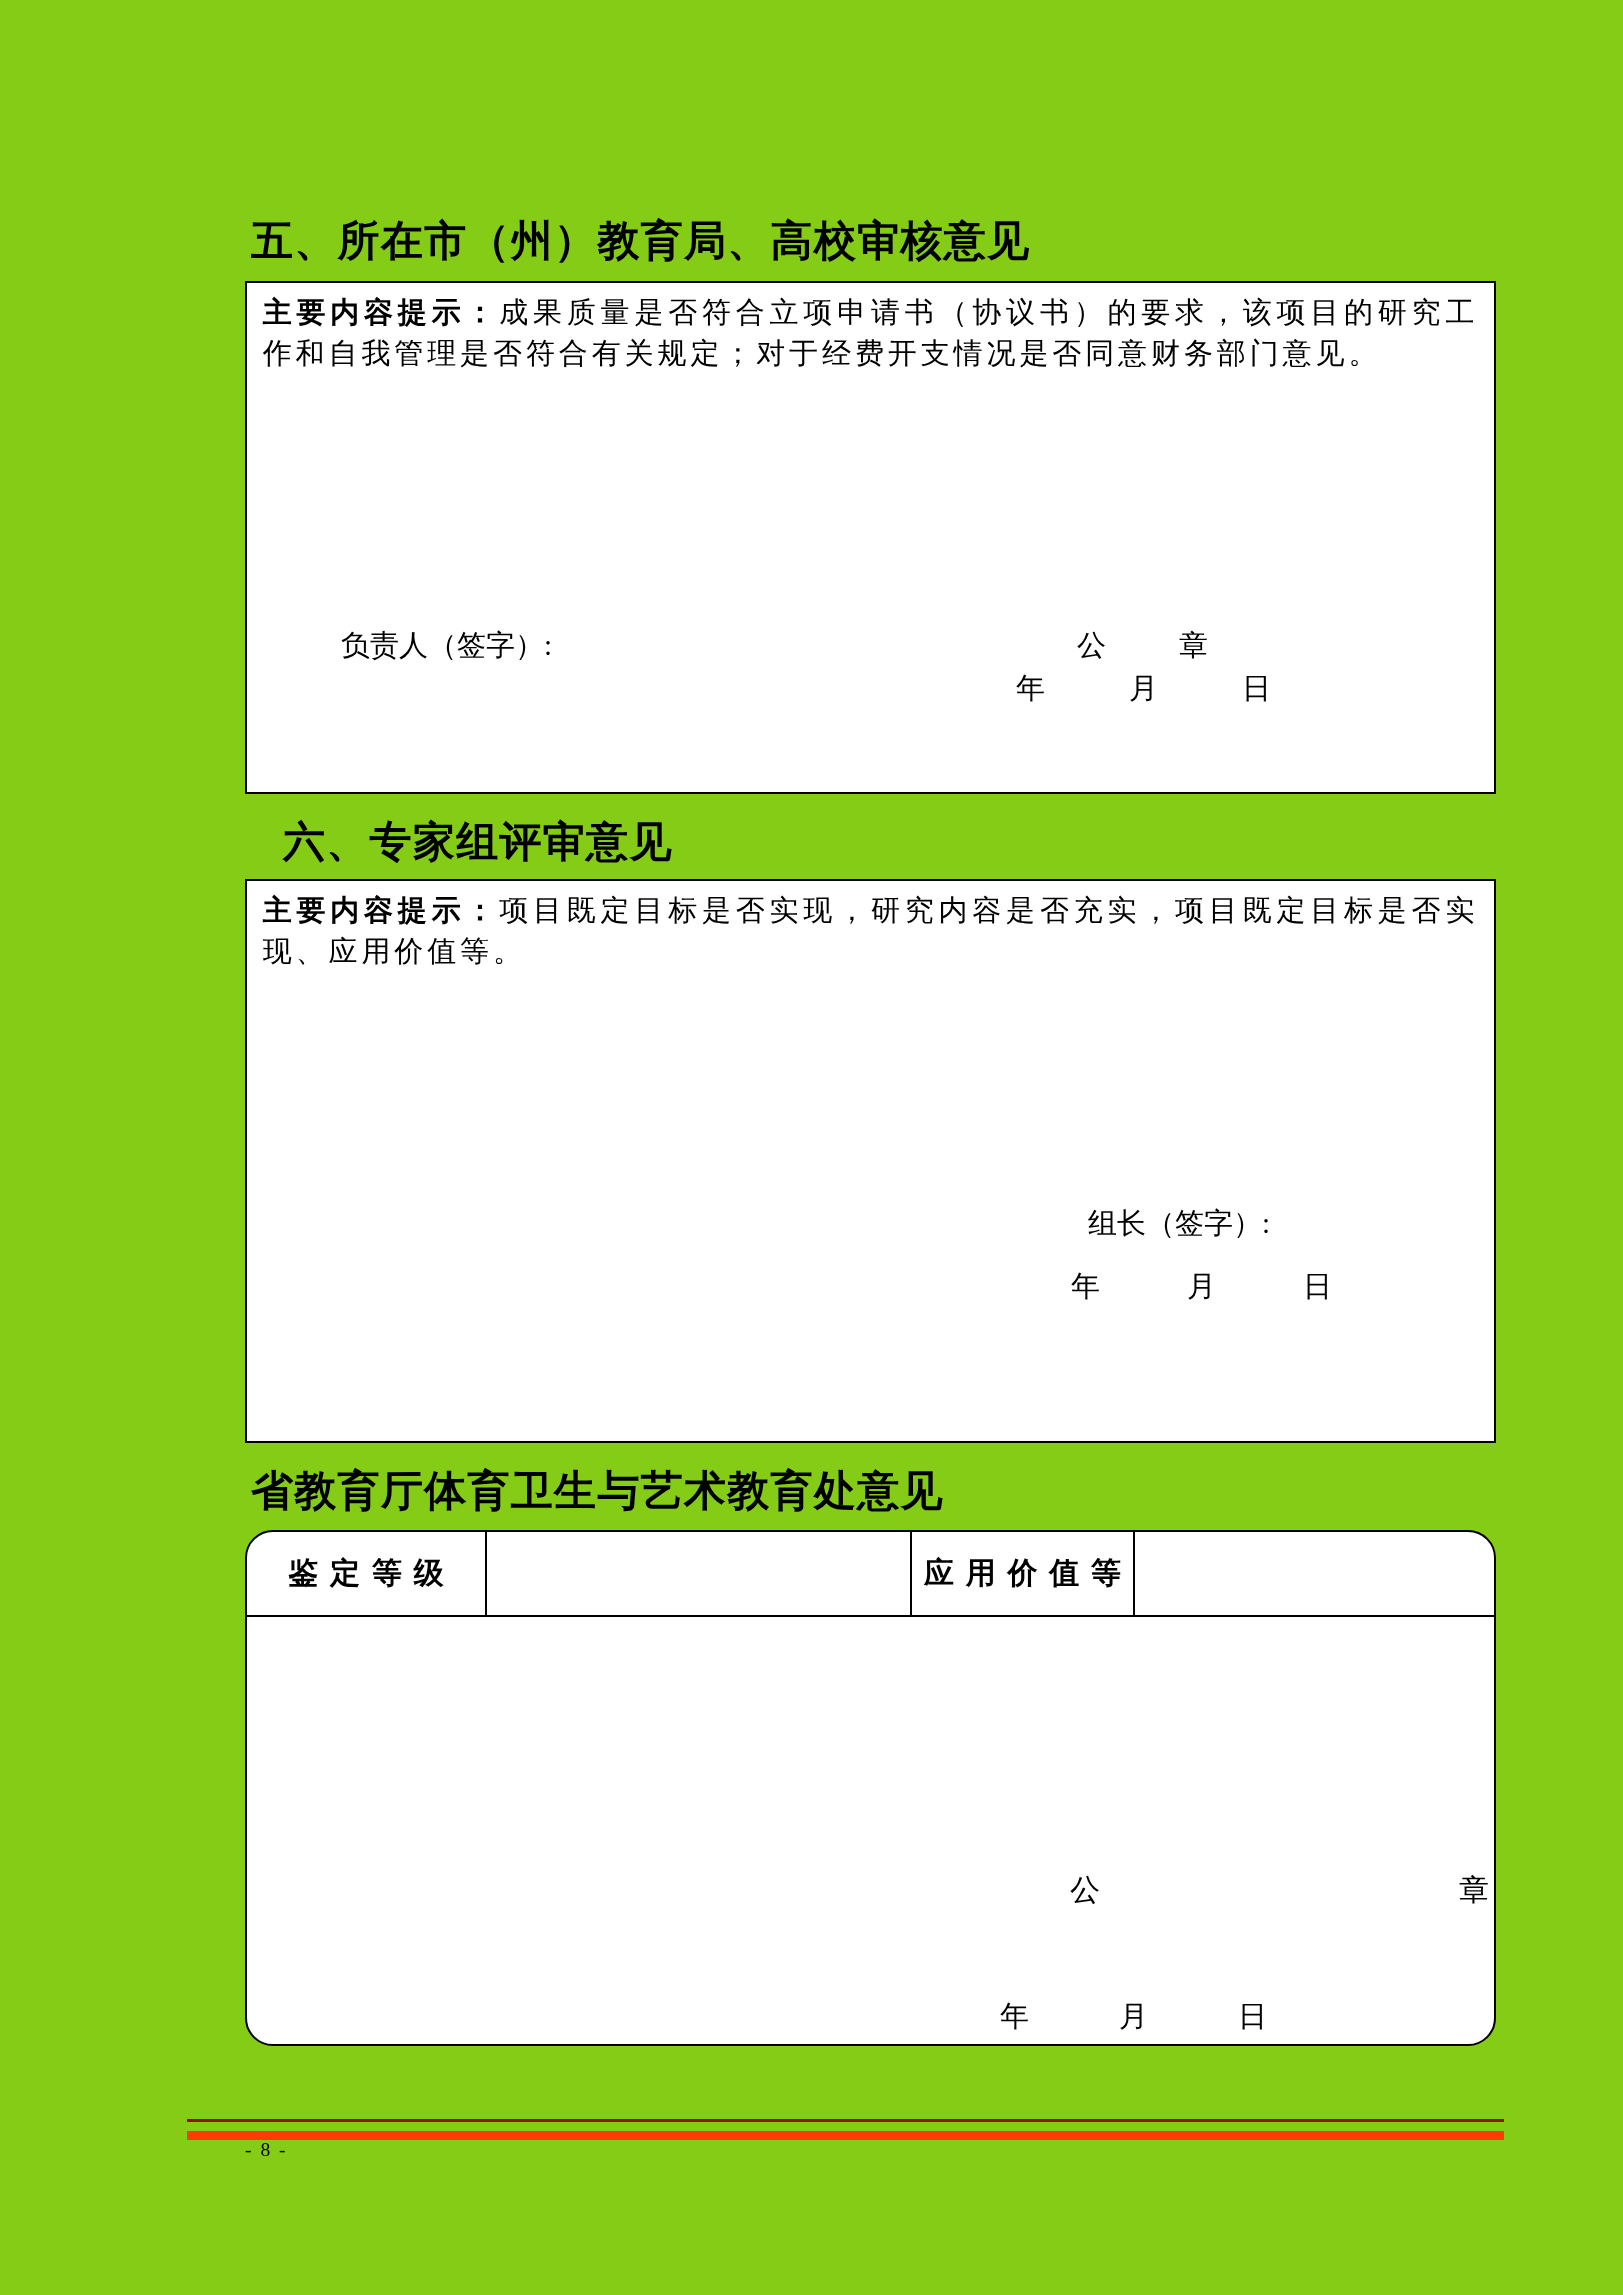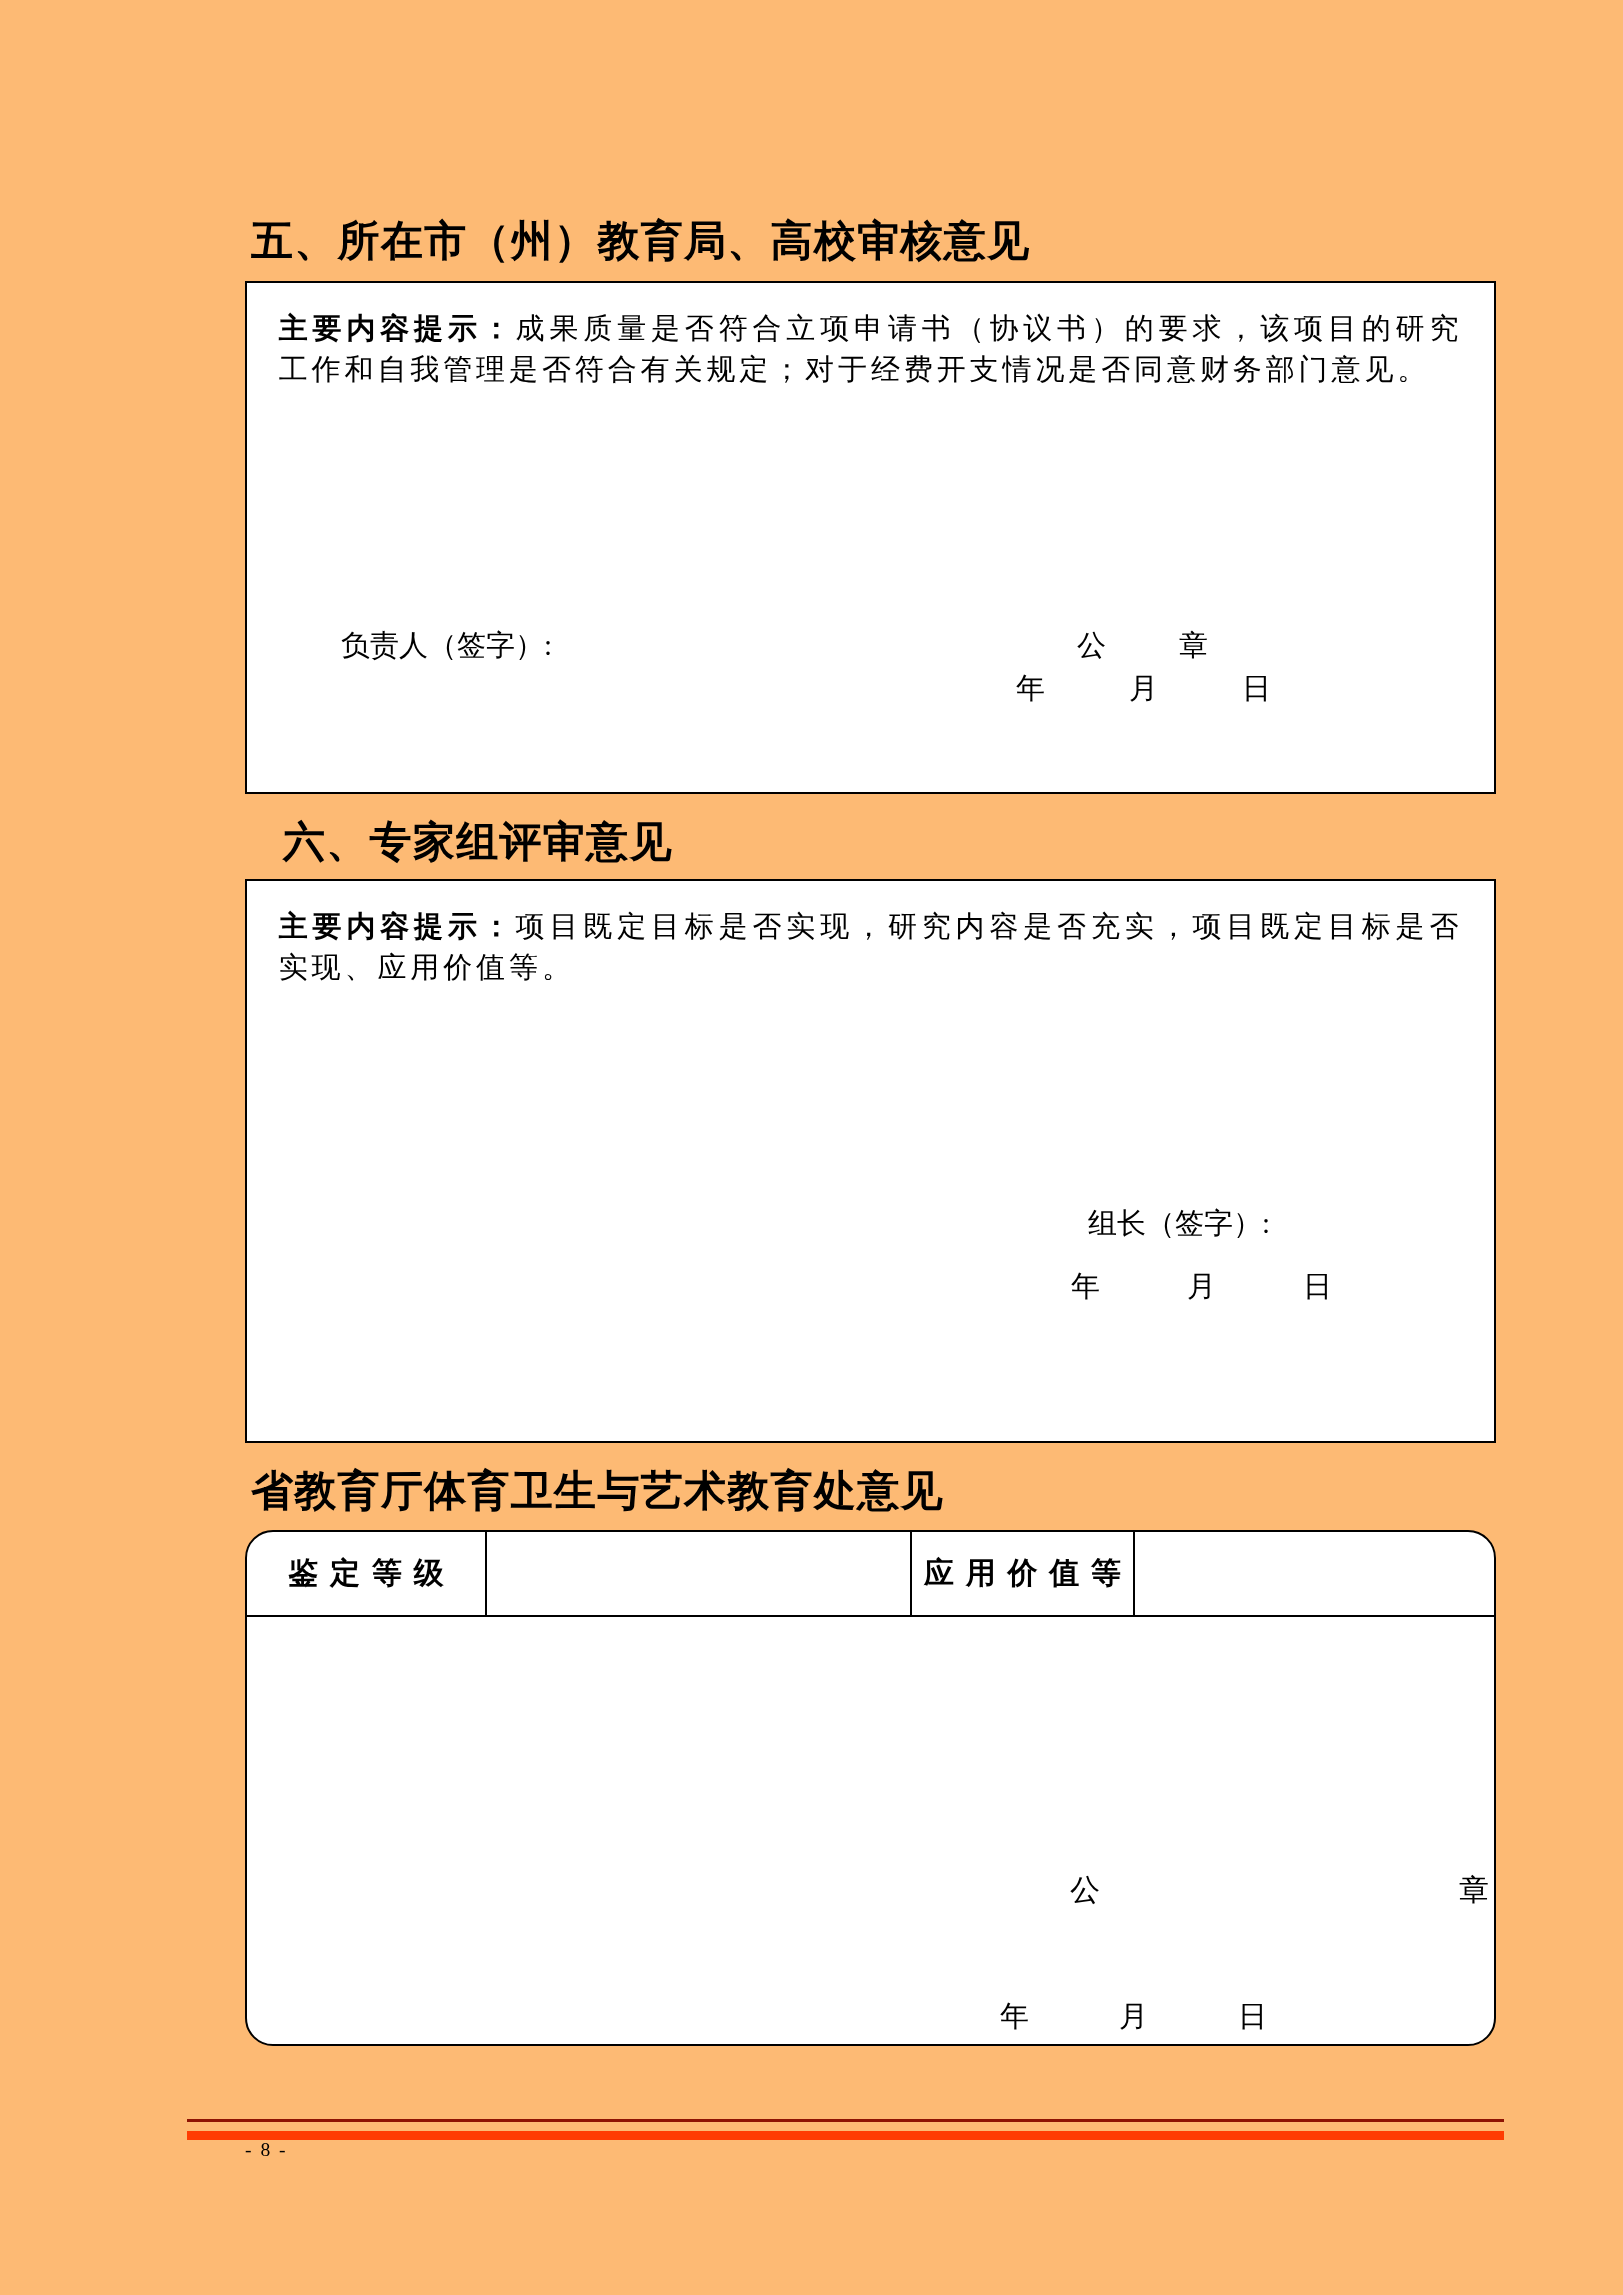--- a/index.html
+++ b/index.html
@@ -4,21 +4,21 @@
 <style>
   html, body {
     margin: 0;
     padding: 0;
     background: #ffffff;
   }
   .page {
     position: relative;
     width: 1623px;
     height: 2295px;
-    background: #fdba74;
+    background: #84cc16;
     color: #000000;
     font-family: "Liberation Serif", serif;
     overflow: hidden;
   }
   .heading {
     position: absolute;
     left: 251px;
     margin: 0;
     font-family: "Liberation Sans", "DejaVu Sans", sans-serif;
     font-weight: bold;
@@ -29,21 +29,21 @@
   }
   .box {
     position: absolute;
     left: 245px;
     width: 1251px;
     border: 2.6px solid var(--border, #000);
     box-sizing: border-box;
     background: #fff;
   }
   .hint {
-    margin: 16px;
+    margin: 0;
     padding: 9.2px 15.7px 0 15.7px;
     font-size: 29px;
     line-height: 41px;
     letter-spacing: 3.9px;
     text-align: justify;
   }
   .hint-label {
     font-weight: bold;
     font-family: "Liberation Serif", serif;
   }

